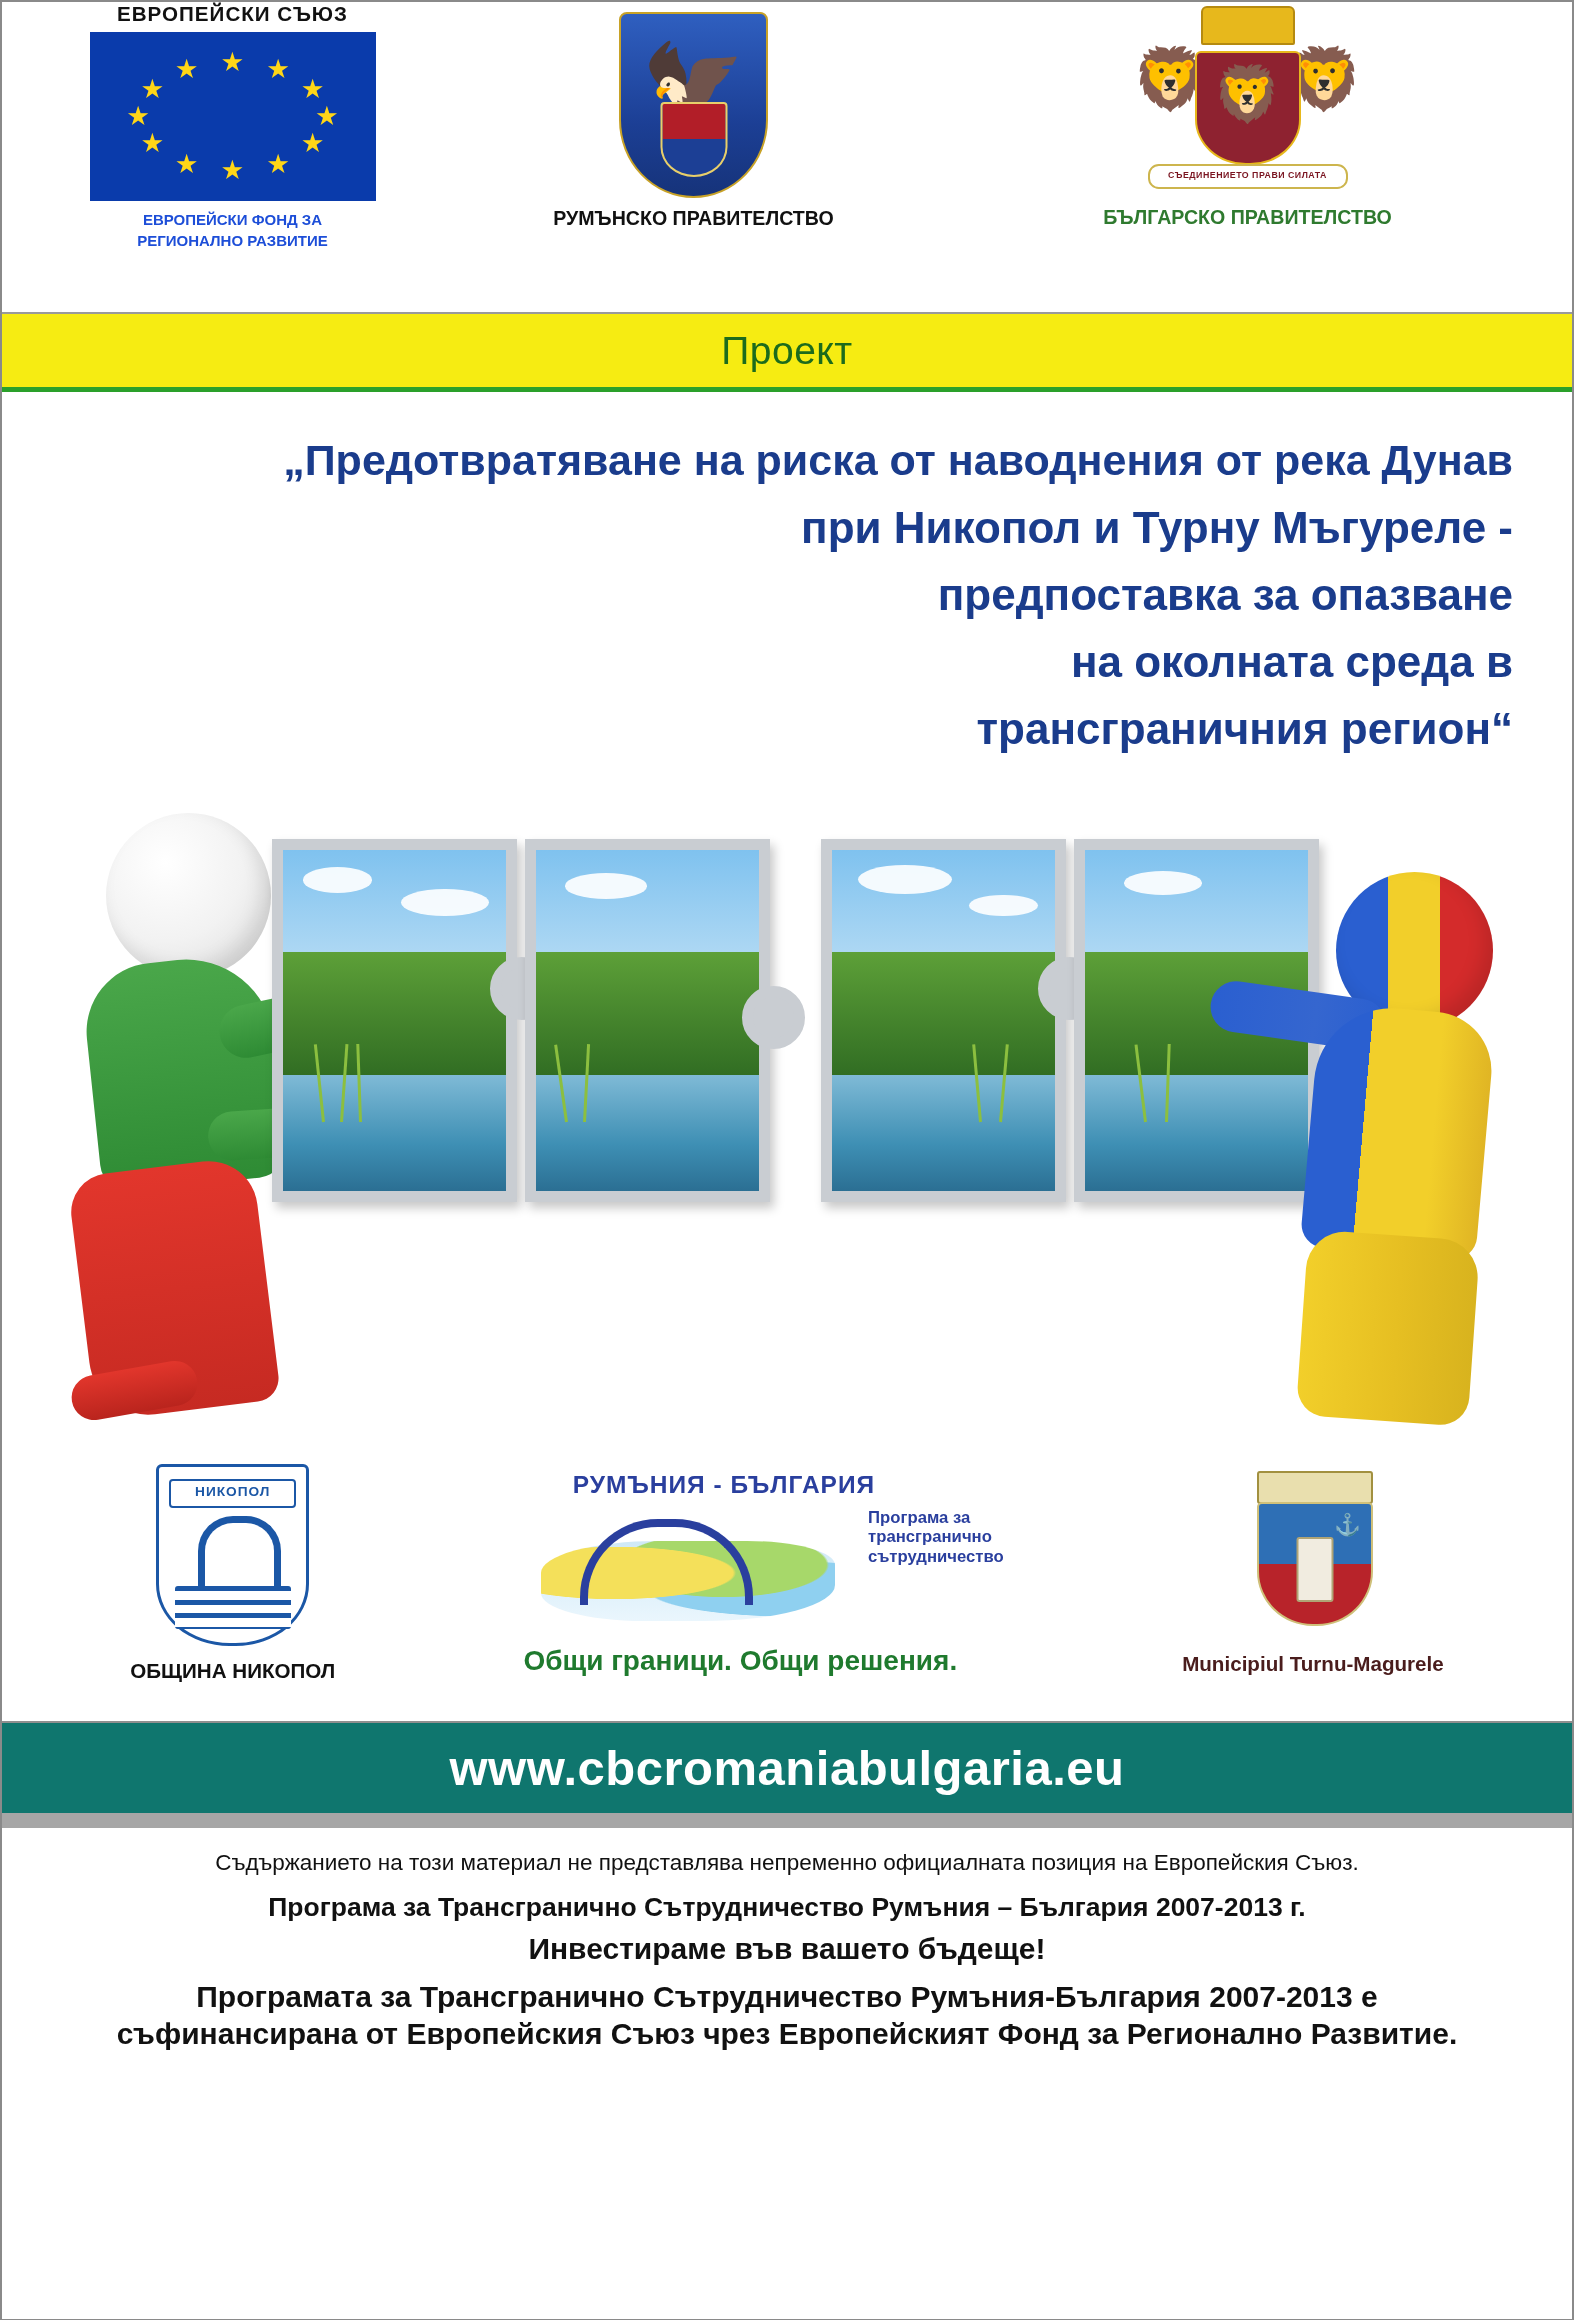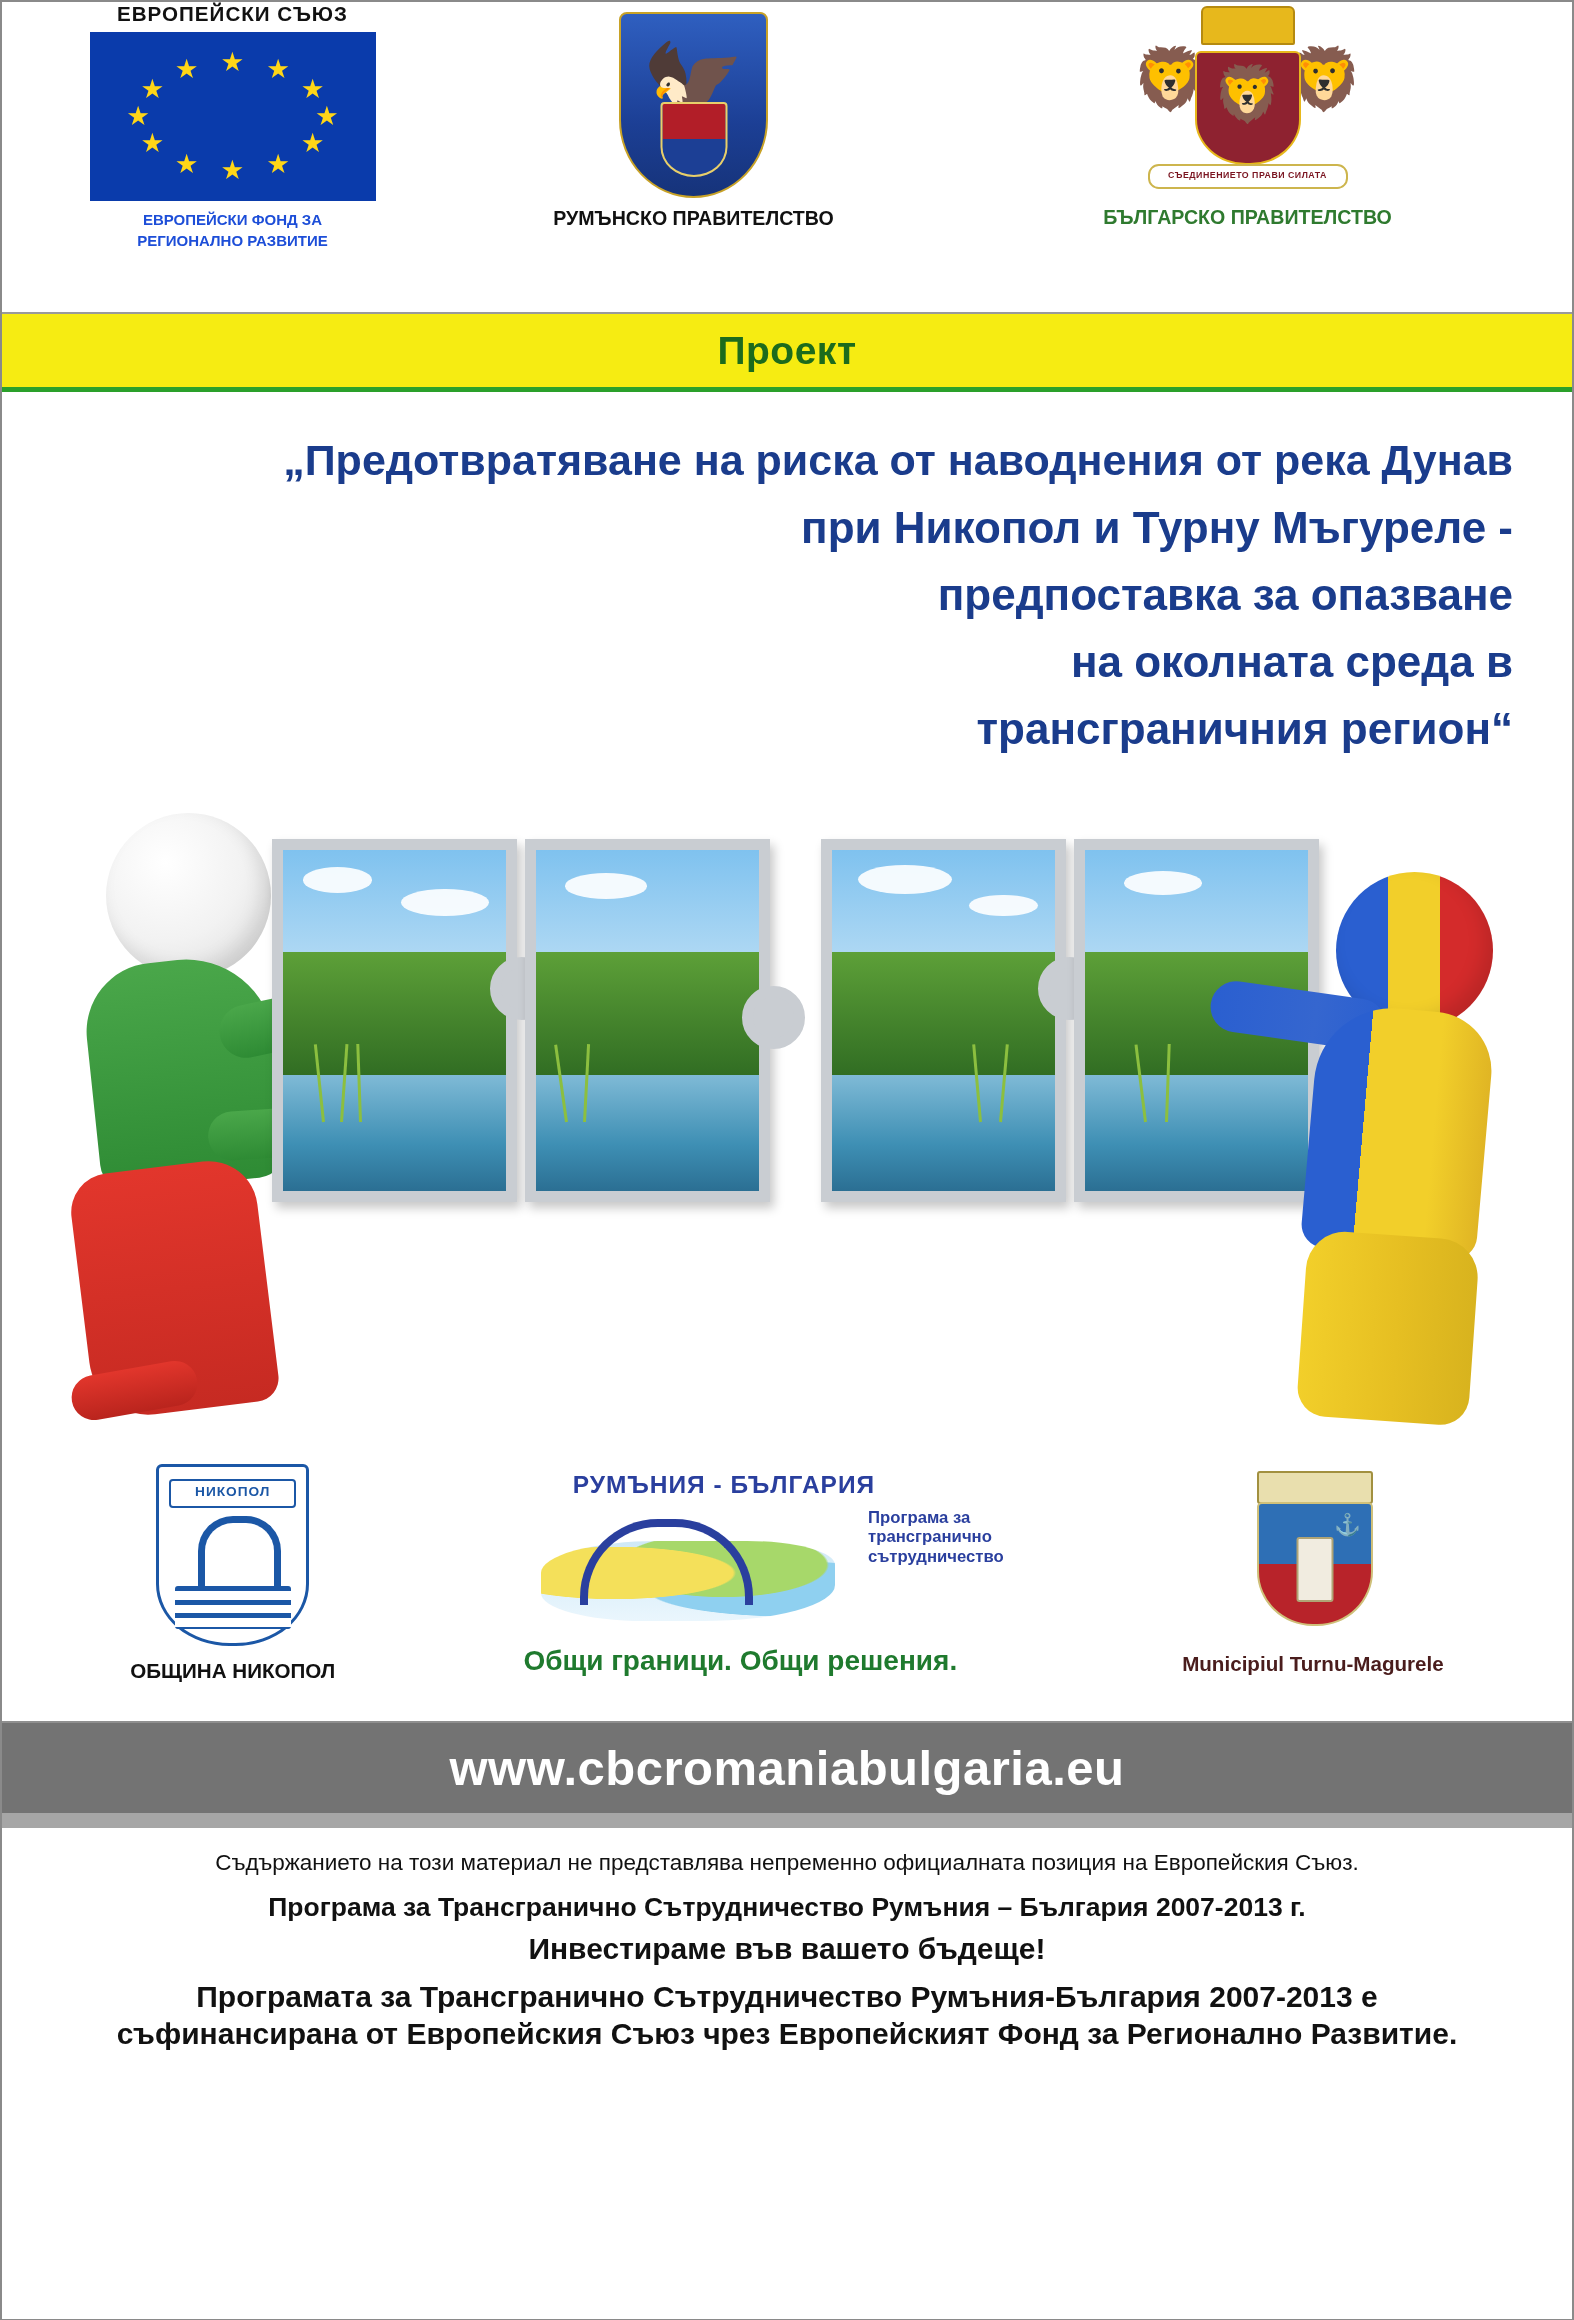--- a/index.html
+++ b/index.html
@@ -185,21 +185,21 @@
   .project-band {
     height: 73px;
     background: #f6ec12;
     border-bottom: 5.9px solid #2aa02a;
     display: flex;
     align-items: center;
     justify-content: center;
   }
   .project-band .label {
     font-size: 39px;
-    font-weight: bold;
+    font-weight: normal;
     color: #1c6b1c;
     letter-spacing: 0.5px;
     text-align: right;
   }
 
   
   .title {
     padding: 35px 59px 7.8px 59px;
     text-align: center;
   }
@@ -511,21 +511,21 @@
   .tm-anchor {
     position: absolute;
     right: 9.8px; top: 7.8px;
     font-size: 21.6px;
     color: #f1ece0;
   }
 
   
   .web-band {
     height: 90px;
-    background: #737373;
+    background: #0f766e;
     display: flex;
     align-items: center;
     justify-content: center;
     border-top: 2.9px solid #8f8f8f;
   }
   .web-band .url {
     font-size: 49px;
     font-weight: bold;
     color: #ffffff;
     letter-spacing: 0.5px;

